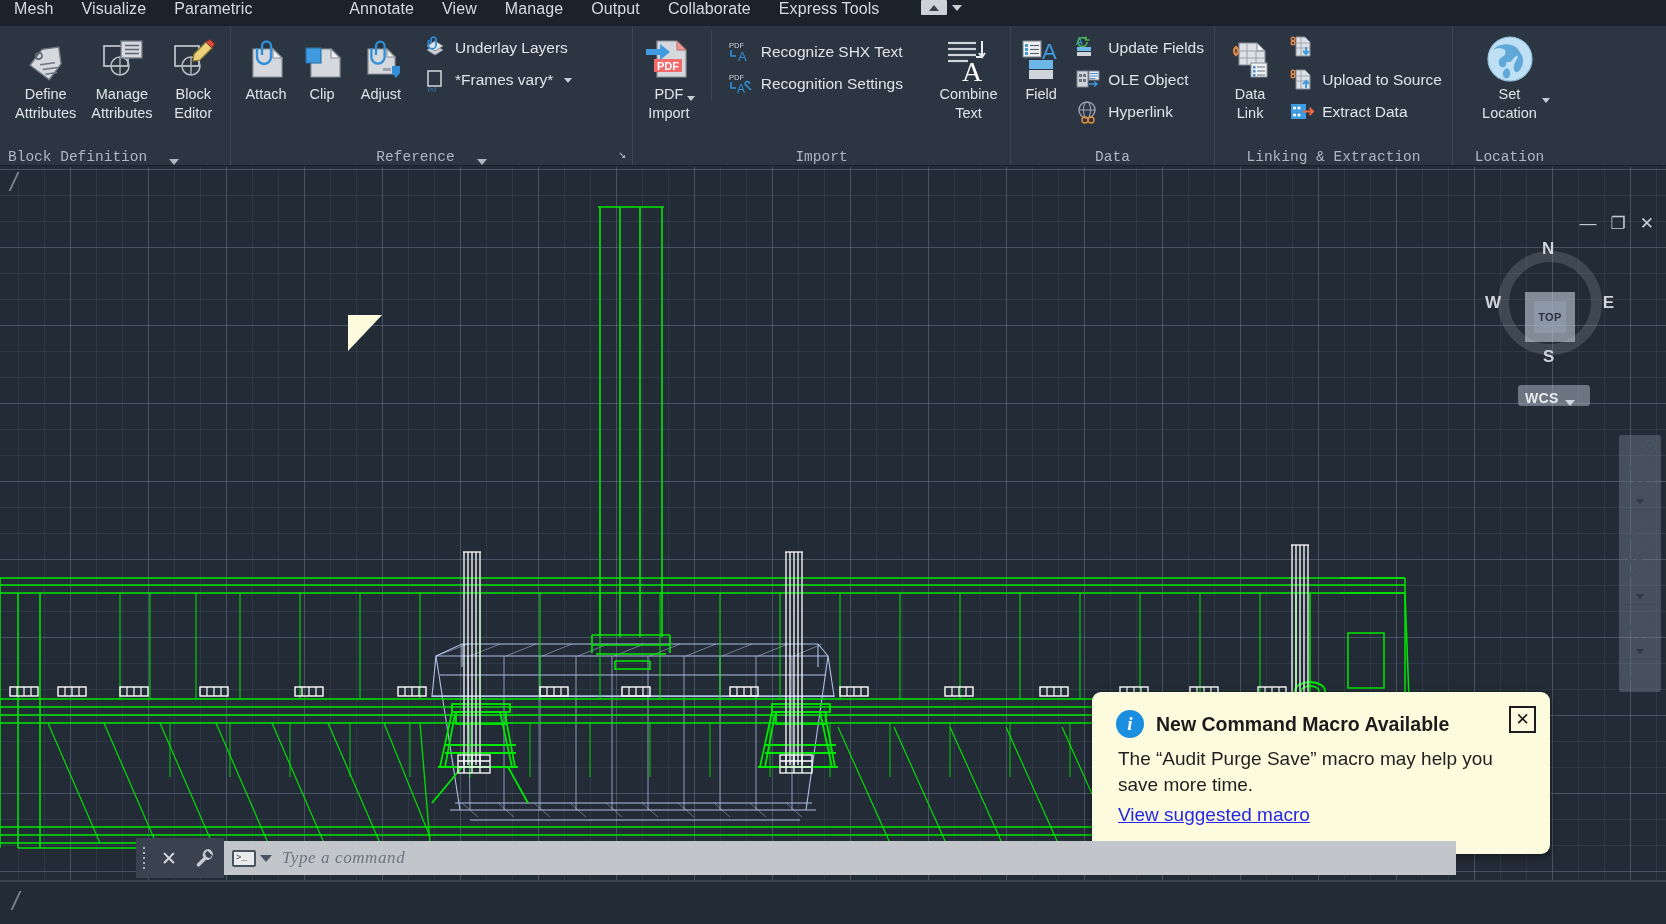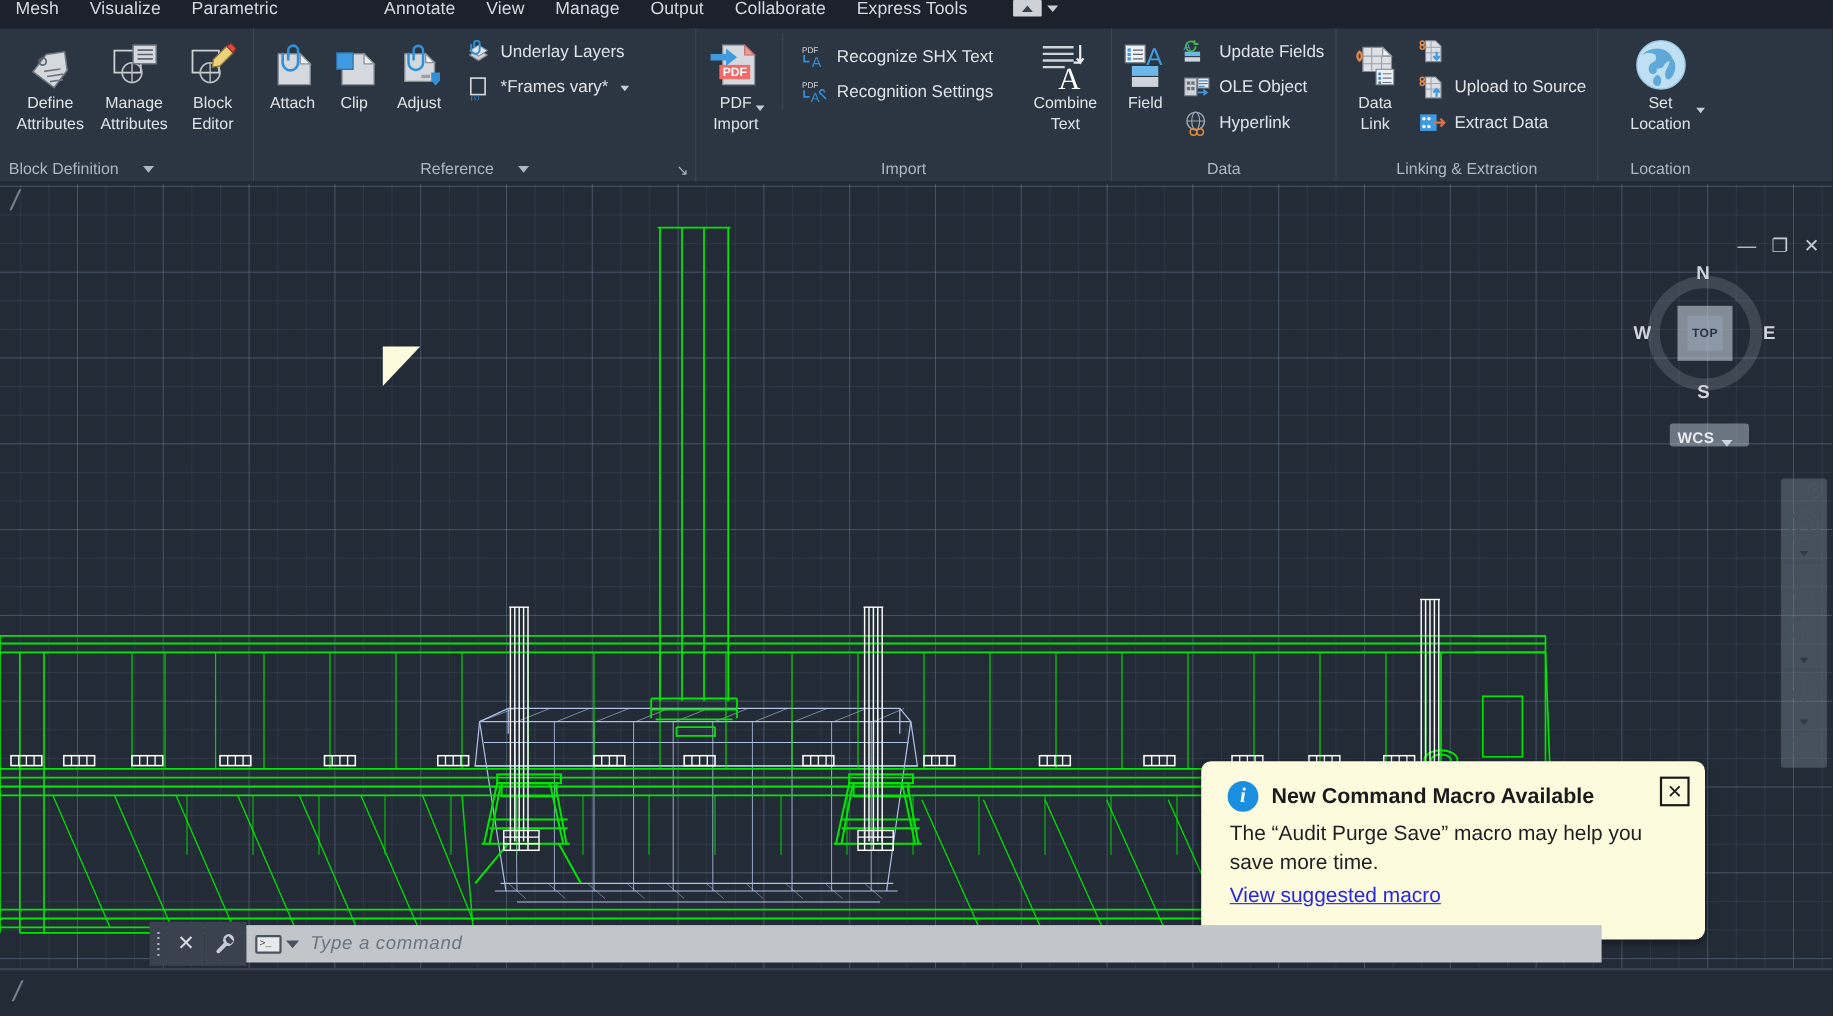--- a/index.html
+++ b/index.html
@@ -45,22 +45,22 @@
     position: absolute; left: 0; top: 26px; width: 1666px; height: 140px;
     background: #2c3642; display: flex; align-items: stretch;
     border-bottom: 1px solid #1b222c;
   }
   .panel {
     position: relative; display: flex; flex-direction: column;
     border-right: 1px solid #3c4654; padding: 0;
   }
   .panel-body { flex: 1; display: flex; align-items: flex-start; padding: 4px 6px 0 6px; }
   .panel-title {
-    height: 22px; display: flex; align-items: center; justify-content: center;
-    gap: 22px; color: #aeb6c0; font-size: 14.5px; position: relative;
+    height: 22px; display: flex; align-items: flex-end; justify-content: center;
+    gap: 22px; color: #aeb6c0; font-size: 14.5px; position: relative; font-family: Liberation Mono, monospace;
   }
   .panel-title .tcaret {
     width: 0; height: 0; border-left: 5px solid transparent;
     border-right: 5px solid transparent; border-top: 6px solid #aeb6c0;
   }
   .panel-title.left { justify-content: flex-start; padding-left: 8px; }
   .dialog-launcher {
     position: absolute; right: 6px; bottom: 4px; color: #aeb6c0; font-size: 13px;
     line-height: 1;
   }
@@ -113,21 +113,21 @@
   }
   .viewctl span { color: #c3cad2; font-size: 17px; line-height: 1; cursor: default; }
 
   
   .viewcube { position: absolute; right: 56px; top: 76px; width: 120px; height: 120px; }
   .vc-ring {
     position: absolute; left: 8px; top: 8px; width: 104px; height: 104px;
     border-radius: 50%; border: 11px solid rgba(145,155,168,.26);
   }
   .vc-face {
-    position: absolute; left: 35px; top: 35px; width: 50px; height: 50px;
+    position: absolute; left: 35px; top: 49px; width: 50px; height: 50px;
     background: rgba(191,199,210,.62); display: flex; align-items: center; justify-content: center;
   }
   .vc-face i {
     position:absolute; left: 9px; top: 9px; width: 32px; height: 32px;
     background: rgba(150,165,186,.5);
   }
   .vc-face span { position: relative; font-size: 11px; color: #2b3340; font-weight: bold; letter-spacing: .4px; }
   .vc-n, .vc-s, .vc-e, .vc-w {
     position: absolute; color: #cfd5dd; font-size: 17px; font-weight: bold;
   }
@@ -192,21 +192,21 @@
     width: 24px; height: 17px; border: 2px solid #4a5460; border-radius: 2px;
     background: #e8eaec; color: #3c4654; font-size: 9px; line-height: 13px;
     padding-left: 2px; font-family: "Liberation Mono", monospace;
   }
   .cmd-icon-caret {
     width: 0; height: 0; border-left: 6px solid transparent;
     border-right: 6px solid transparent; border-top: 7px solid #4a5460;
   }
   .cmd-ph {
     color: #6b747f; font-size: 17px; font-style: italic; margin-left: 6px;
-    letter-spacing: .6px; font-family: Liberation Sans, sans-serif;
+    letter-spacing: .6px; font-family: Liberation Serif, serif;
   }
   .statusbar {
     position: absolute; left: 0; bottom: 0; width: 1666px; height: 44px;
     background: #222b36; border-top: 2px solid #3a4450;
   }
 
   
   .balloon {
     position: absolute; left: 1092px; top: 692px; width: 458px; height: 162px;
     background: #fcfbdd; border-radius: 9px;

